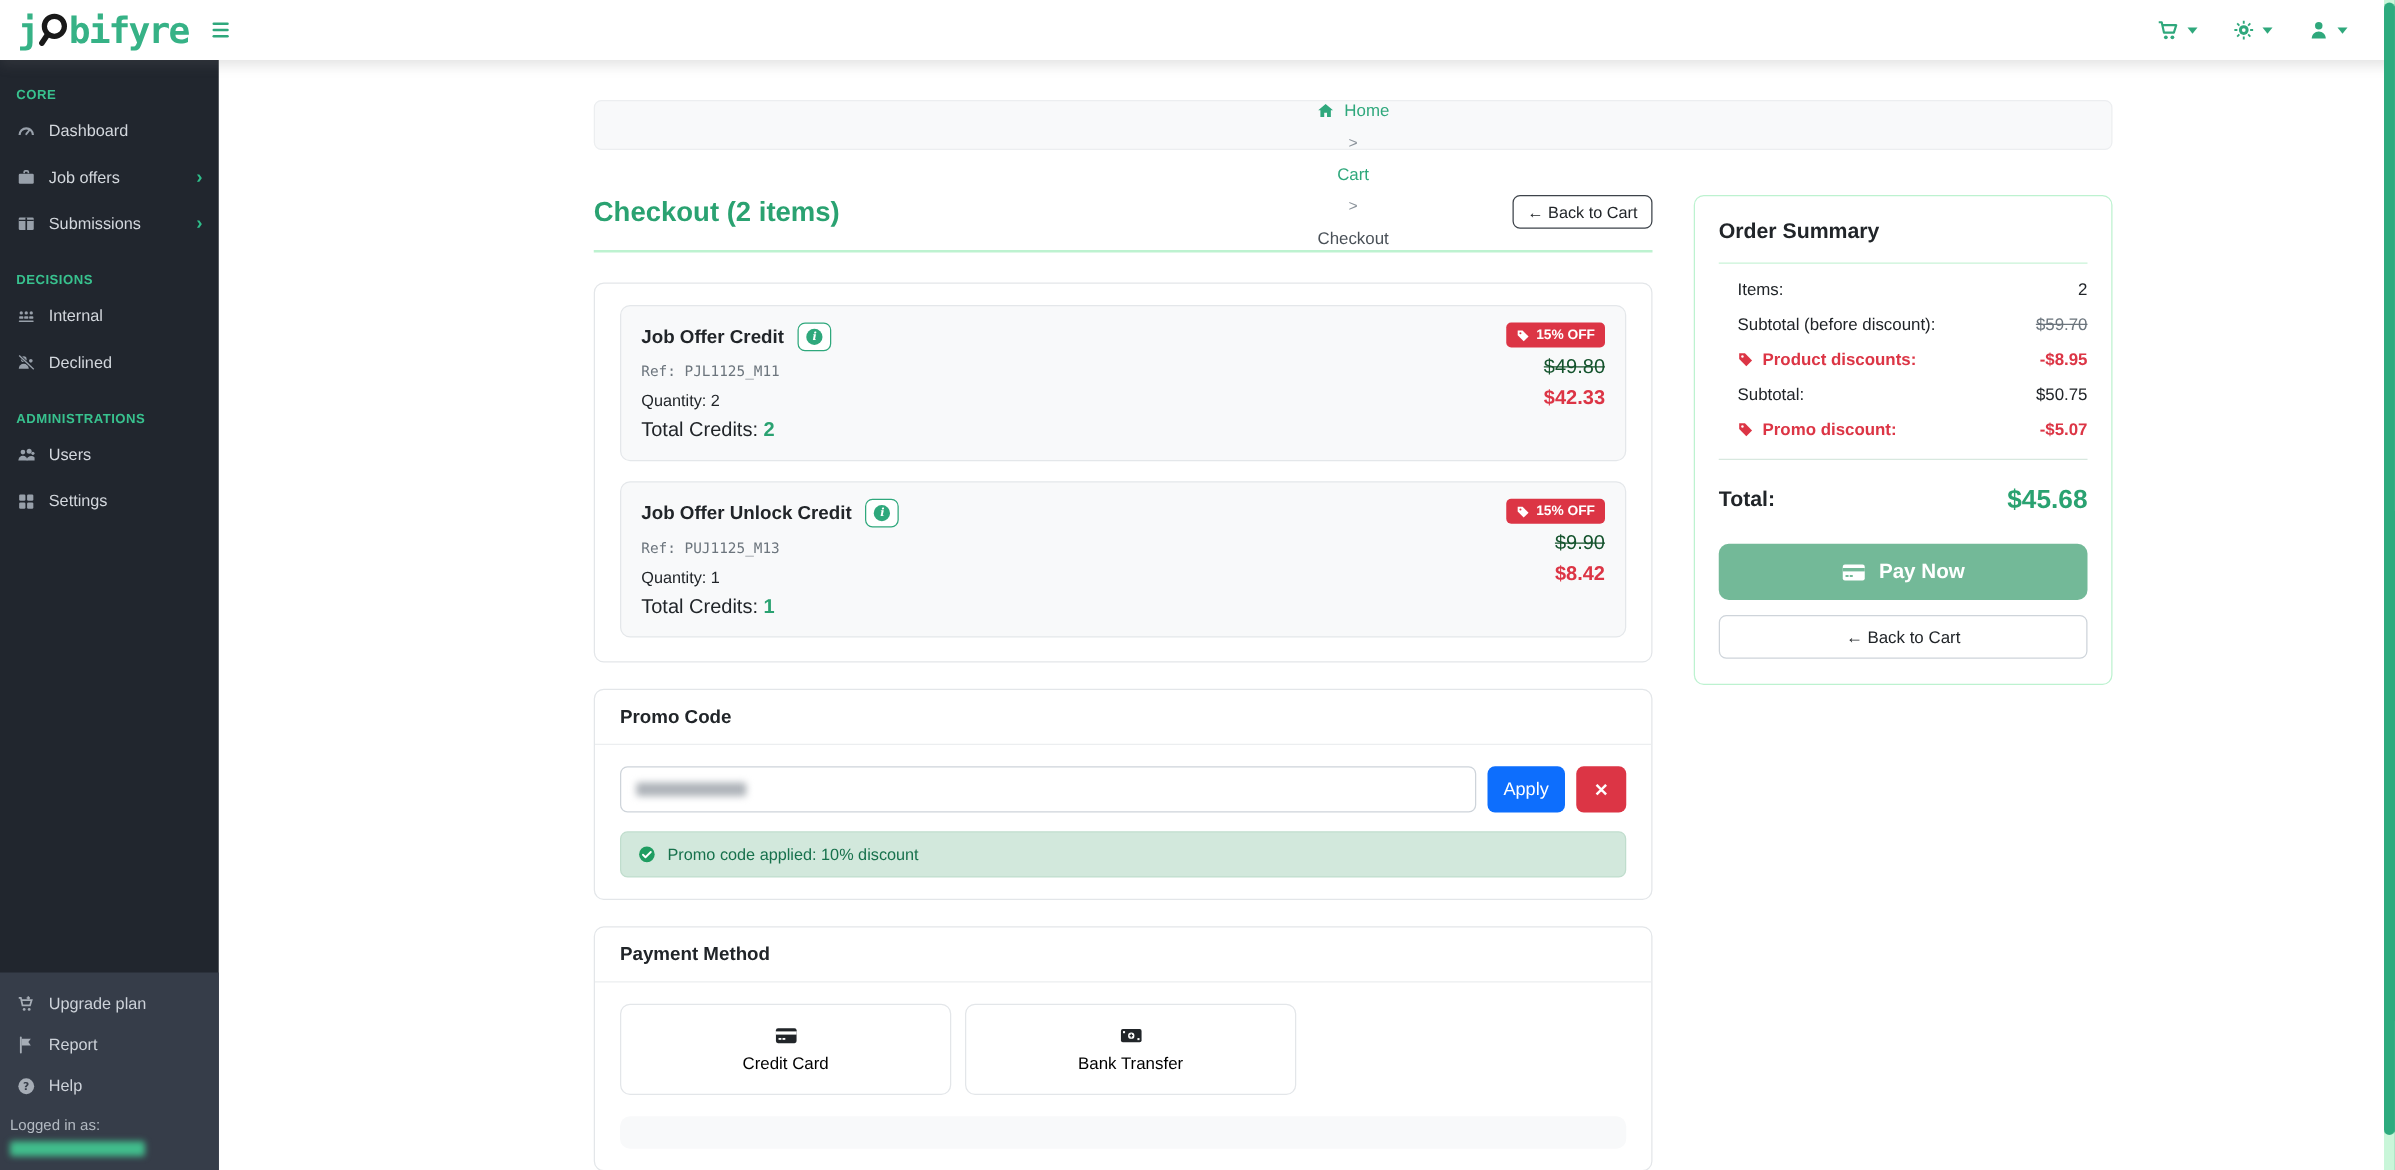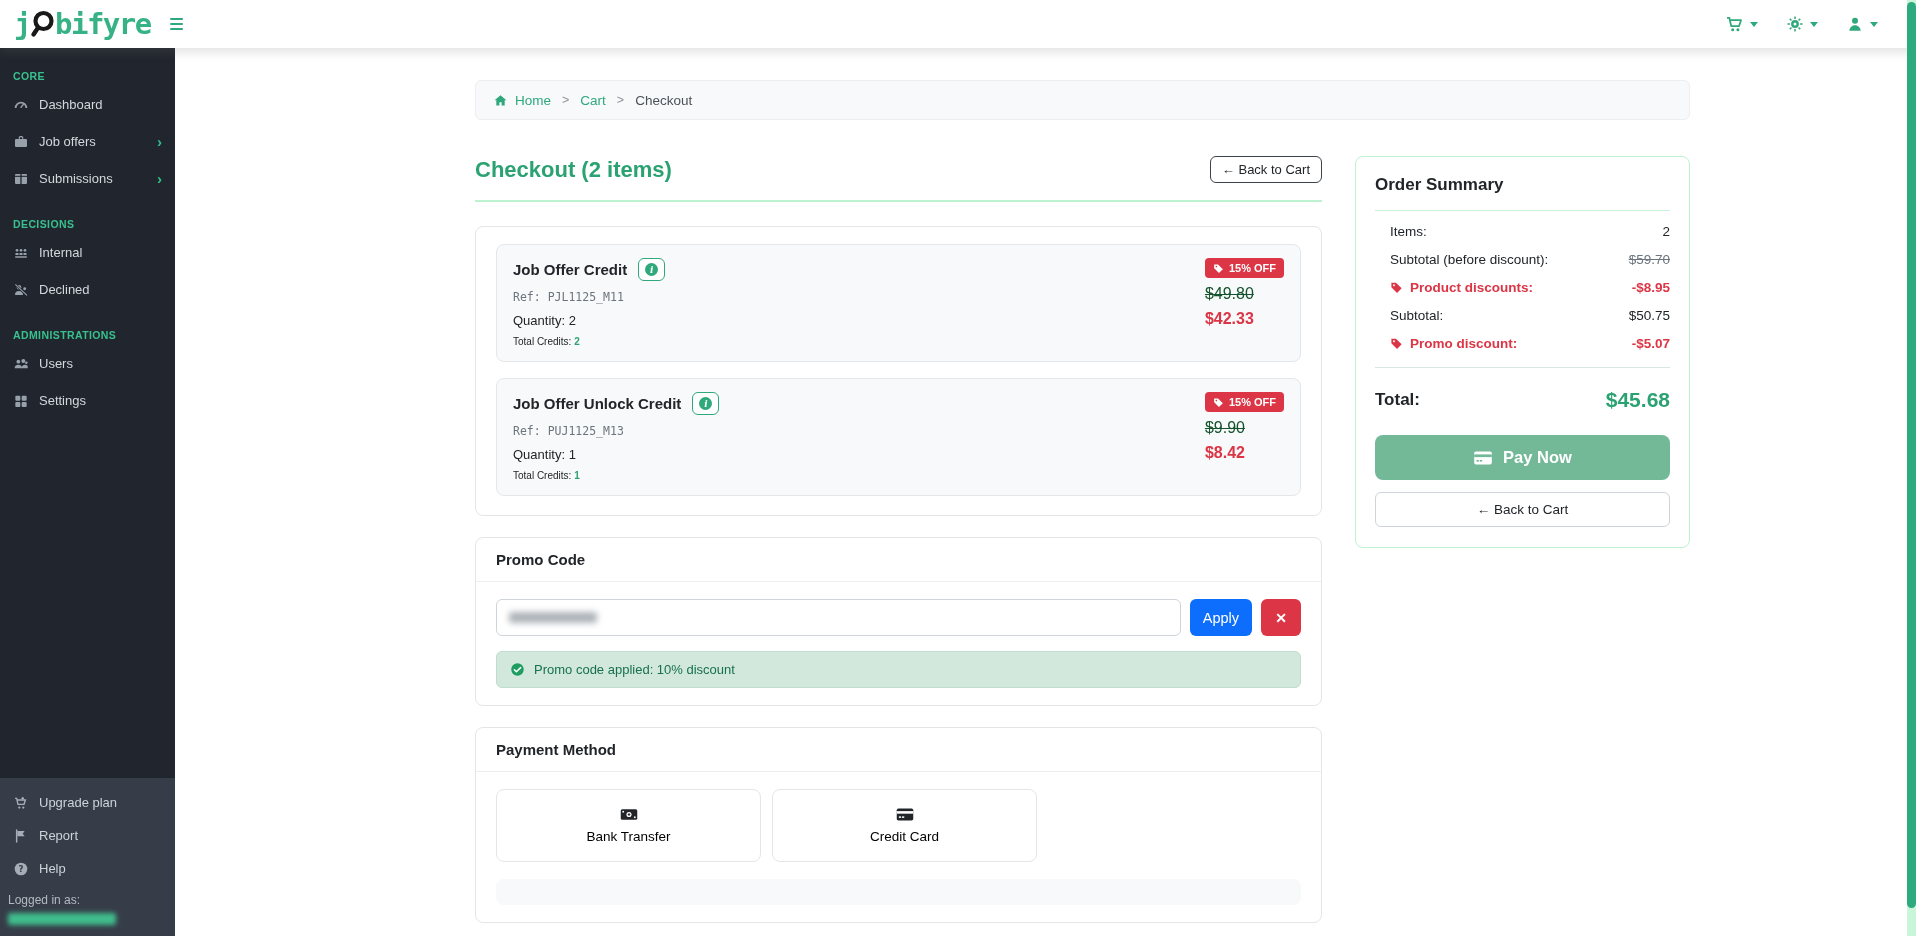--- a/index.html
+++ b/index.html
@@ -31,21 +31,21 @@
   .side-footer { position:absolute; left:0; right:0; bottom:0; height:158px; background:#363d49; padding-top:8px; }
   .side-footer .side-item { color:#cdd2d9; padding:8.5px 13px; }
   .side-footer .side-item svg { color:#a6adb6; }
   .logged-label { color:#b3bac2; font-size:12px; padding:8px 8px 0; }
   .redact-name { margin:6px 8px 0; height:12px; width:108px; background:#41bd8c; filter:blur(2.5px); border-radius:2px; }
 
   
   .main { flex:1; padding:32px 0 0 300px; background:#fff; }
   .content { width:1215px; }
 
-  .breadcrumb { background:#f8f9fa; border:1px solid #eceef0; border-radius:6px; height:40px; display:flex; align-items:center; gap:11px; padding:0 17px; font-size:13.5px; margin-bottom:36px; }
+  .breadcrumb { background:#f8f9fa; border:1px solid #eceef0; border-radius:6px; height:40px; display:flex; align-items:center; gap:11px; padding:0 17px; font-size:13.5px; margin-bottom:36px;flex-direction:column; }
   .crumb-link { color:#2fa87c; display:flex; align-items:center; gap:7px; text-decoration:none; cursor:pointer; }
   .crumb-sep { color:#8a929a; font-size:12.5px; }
   .crumb-current { color:#4a5158; }
 
   .cols { display:flex; gap:33px; align-items:flex-start; }
   .col-left { width:847px; }
   .col-right { width:335px; }
 
   .page-head { display:flex; justify-content:space-between; align-items:center; }
   .page-title { font-size:22px; font-weight:600; color:#2aa271; }
@@ -56,23 +56,23 @@
   .card-header { padding:13px 20px; font-size:15px; font-weight:bold; border-bottom:1px solid #eceef0; }
   .card-body { padding:17px 20px; }
 
   .item-card { background:#f8f9fa; border:1px solid #e4e7ea; border-radius:8px; padding:13px 16px 14px; display:flex; justify-content:space-between; margin-bottom:16px; }
   .item-title-row { display:flex; align-items:center; gap:11px; margin-bottom:9px; }
   .item-title { font-size:15px; font-weight:bold; }
   .info-btn { width:27px; height:23px; border:1px solid #2fa87c; border-radius:6px; background:#fff; display:flex; align-items:center; justify-content:center; }
   .info-dot { width:13px; height:13px; border-radius:50%; background:#2fa87c; color:#fff; font-size:9px; font-weight:bold; font-style:italic; display:flex; align-items:center; justify-content:center; font-family:"DejaVu Serif", serif; }
   .item-ref { font-family:"DejaVu Sans Mono", monospace; font-size:11.5px; color:#6c757d; margin-bottom:9px; }
   .item-qty { font-size:13px; margin-bottom:8px; }
-  .item-credits { font-size:10px; }
+  .item-credits { font-size:16px; }
   .credits-val { color:#2aa271; font-weight:bold; }
-  .item-right { display:flex; flex-direction:column; gap:7px; }
+  .item-right { display:flex; flex-direction:column; align-items:flex-end; gap:7px; }
   .badge-off { background:#dc3545; color:#fff; font-size:11px; font-weight:bold; border-radius:4px; padding:4px 8px; display:inline-flex; align-items:center; gap:5px; }
   .price-old { color:#14532d; text-decoration:line-through; font-size:16px; }
   .price-new { color:#dc3545; font-weight:bold; font-size:16px; }
 
   .promo-row { display:flex; gap:9px; }
   .promo-input { flex:1; border:1px solid #ced4da; border-radius:6px; height:37px; display:flex; align-items:center; padding:0 12px; background:#fff; cursor:text; }
   .redact-code { width:88px; height:11px; background:#aeb3b9; filter:blur(3px); border-radius:2px; }
   .btn-apply { background:#0d6efd; color:#fff; border:none; border-radius:6px; font-size:14.5px; padding:0 13px; height:37px; }
   .btn-x { background:#dc3545; color:#fff; border:none; border-radius:6px; width:40px; height:37px; font-weight:bold; font-size:14px; }
   .alert-success { margin-top:15px; background:#d2e8dc; border:1px solid #c0ddcd; border-radius:6px; padding:10px 13px; color:#17714c; font-size:13px; display:flex; align-items:center; gap:9px; }
@@ -360,36 +360,36 @@
             </div>
           </div>
         </section>
 
         <section class="card">
           <div class="card-header">Payment Method</div>
           <div class="card-body">
             <div class="pm-row">
               <button class="pm-card">
                 <svg width="18" height="15" viewBox="0 0 24 20" fill="#212529">
+                  <rect x="1" y="2" width="22" height="16" rx="2.2"></rect>
+                  <rect x="1" y="5.5" width="22" height="3.4" fill="#fff"></rect>
+                  <rect x="3.8" y="12.5" width="3" height="2" fill="#fff"></rect>
+                      <rect x="8" y="12.5" width="3" height="2" fill="#fff"></rect>
+                </svg>
+                <span class="pm-label">Credit Card</span>
+              </button>
+              <button class="pm-card">
+                <svg width="18" height="15" viewBox="0 0 24 20" fill="#212529">
                   <rect x="1" y="3" width="22" height="14" rx="2"></rect>
                   <circle cx="12" cy="10" r="3.4" fill="#fff"></circle>
                   <path d="M12 8v4M10.3 10h3.4" stroke="#212529" stroke-width="1.3"></path>
                   <rect x="3.2" y="5.2" width="2.2" height="2.2" fill="#fff"></rect>
                       <rect x="18.6" y="12.6" width="2.2" height="2.2" fill="#fff"></rect>
                 </svg>
                 <span class="pm-label">Bank Transfer</span>
-              </button>
-              <button class="pm-card">
-                <svg width="18" height="15" viewBox="0 0 24 20" fill="#212529">
-                  <rect x="1" y="2" width="22" height="16" rx="2.2"></rect>
-                  <rect x="1" y="5.5" width="22" height="3.4" fill="#fff"></rect>
-                  <rect x="3.8" y="12.5" width="3" height="2" fill="#fff"></rect>
-                      <rect x="8" y="12.5" width="3" height="2" fill="#fff"></rect>
-                </svg>
-                <span class="pm-label">Credit Card</span>
               </button>
             </div>
             <div class="pm-accordion">
               
               
               
             </div>
           </div>
         </section>
       </div>

